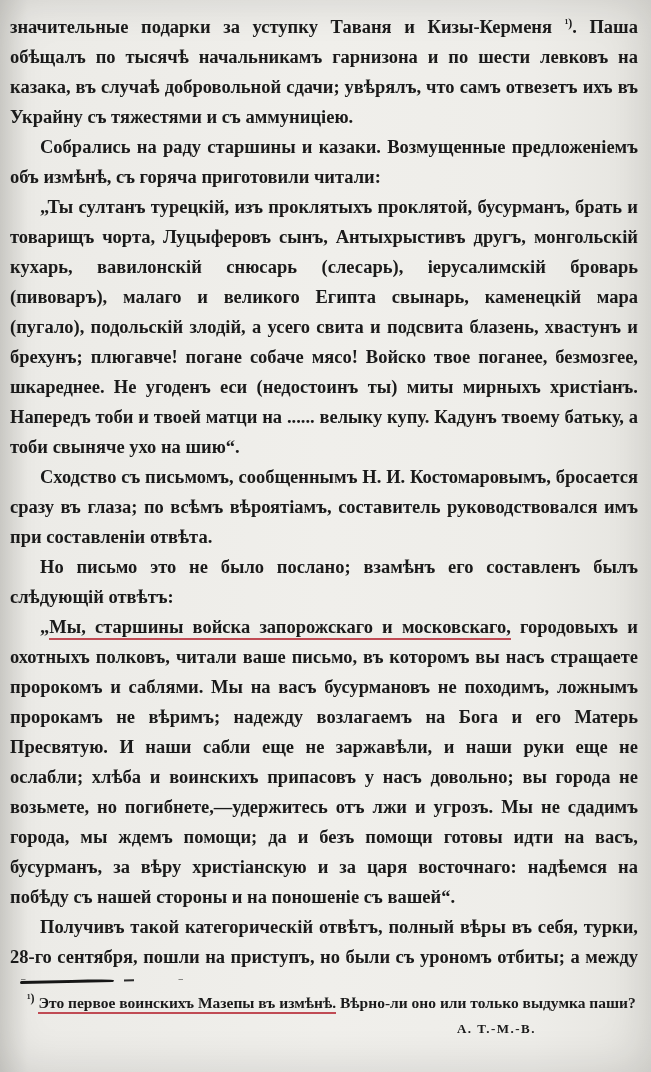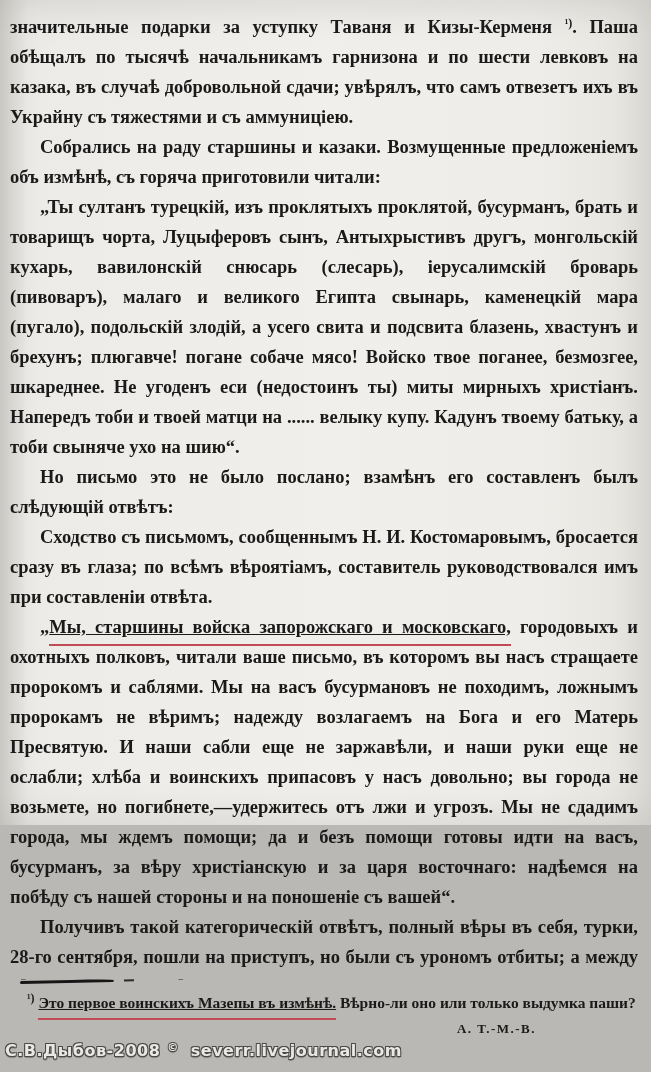--- a/index.html
+++ b/index.html
@@ -1,36 +1,35 @@
 <!DOCTYPE html>
 <html style="--ink: #1a1a1a; --paper: #f0efeb; --underline_red: #c04b54; --watermark_fill: #e9e8e4; --watermark_outline: #4a4a48;"><head>
 <meta charset="utf-8">
 <style>
   html,body{margin:0;padding:0;}
   body{
     width:651px;height:1072px;overflow:hidden;background:#b9b8b4;
   }
   .page{
-    position:relative;width:651px;height:825px;
+    position:relative;width:651px;height:1072px;
     background:linear-gradient(90deg,#d8d7d2 0,#ecebe7 28px,#f0efeb 50%,#eeede9 82%,#e5e4df 100%);
     box-shadow:inset 0 0 46px rgba(0,0,0,.14);
     font-family:"Liberation Serif","DejaVu Serif",serif;
     color:var(--ink,#1a1a1a);
   }
   .text-block{
     position:absolute;top:12px;left:10px;right:13px;height:968px;overflow:hidden;
     font-weight:700;font-size:18.5px;line-height:30px;text-align:justify;
   }
   .para{margin:0;text-indent:30px;}
   .para.noindent{text-indent:0;}
   sup.fnref{font-size:12px;line-height:0;vertical-align:6px;font-weight:700;}
   .red-underline{
     border-bottom:2px solid var(--underline_red,#c04b54);
-    padding-bottom:7px;
-    text-decoration:underline;
+    padding-bottom:1px;
   }
   .footnote-area{
     position:absolute;left:13px;right:13px;top:980px;height:66px;
     font-weight:700;font-size:15.5px;line-height:25px;
   }
   .fn-rule{
     width:94px;height:3px;background:#161616;border-radius:2px 60% 2px 2px;
     transform:rotate(-1.4deg);position:relative;margin-left:7px;
   }
   .fn-rule::after{
@@ -60,31 +59,30 @@
 <div class="page">
 
   <div class="text-block">
 
     <p class="para noindent"><span>значительные подарки за уступку Таваня и Кизы-Керменя </span><sup class="fnref">¹)</sup><span>. Паша обѣщалъ по тысячѣ начальникамъ гарнизона и по шести левковъ на казака, въ случаѣ добровольной сдачи; увѣрялъ, что самъ отвезетъ ихъ въ Украйну съ тяжестями и съ аммуниціею.</span></p>
 
     <p class="para"><span>Собрались на раду старшины и казаки. Возмущенные предложеніемъ объ измѣнѣ, съ горяча приготовили читали:</span></p>
 
     <p class="para"><span>„Ты султанъ турецкій, изъ проклятыхъ проклятой, бусурманъ, брать и товарищъ чорта, Луцыферовъ сынъ, Антыхрыстивъ другъ, монгольскій кухарь, вавилонскій снюсарь (слесарь), іерусалимскій броварь (пивоваръ), малаго и великого Египта свынарь, каменецкій мара (пугало), подольскій злодій, а усего свита и подсвита блазень, хвастунъ и брехунъ; плюгавче! погане собаче мясо! Войско твое поганее, безмозгее, шкареднее. Не угоденъ еси (недостоинъ ты) миты мирныхъ христіанъ. Напередъ тоби и твоей матци на ...... велыку купу. Кадунъ твоему батьку, а тоби свыняче ухо на шию“.</span></p>
 
+    <p class="para"><span>Сходство съ письмомъ, сообщеннымъ Н. И. Костомаровымъ, бросается сразу въ глаза; по всѣмъ вѣроятіамъ, составитель руководствовался имъ при составленіи отвѣта.</span></p>
+
     <p class="para"><span>Но письмо это не было послано; взамѣнъ его составленъ былъ слѣдующій отвѣтъ:</span></p>
-
-    <p class="para"><span>Сходство съ письмомъ, сообщеннымъ Н. И. Костомаровымъ, бросается сразу въ глаза; по всѣмъ вѣроятіамъ, составитель руководствовался имъ при составленіи отвѣта.</span></p>
 
     <p class="para"><span>„</span><span class="red-underline">Мы, старшины войска запорожскаго и московскаго,</span><span> городовыхъ и охотныхъ полковъ, читали ваше письмо, въ которомъ вы насъ стращаете пророкомъ и саблями. Мы на васъ бусурмановъ не походимъ, ложнымъ пророкамъ не вѣримъ; надежду возлагаемъ на Бога и его Матерь Пресвятую. И наши сабли еще не заржавѣли, и наши руки еще не ослабли; хлѣба и воинскихъ припасовъ у насъ довольно; вы города не возьмете, но погибнете,—удержитесь отъ лжи и угрозъ. Мы не сдадимъ города, мы ждемъ помощи; да и безъ помощи готовы идти на васъ, бусурманъ, за вѣру христіанскую и за царя восточнаго: надѣемся на побѣду съ нашей стороны и на поношеніе съ вашей“.</span></p>
 
     <p class="para"><span>Получивъ такой категорическій отвѣтъ, полный вѣры въ себя, турки, 28-го сентября, пошли на приступъ, но были съ урономъ отбиты; а между тѣмъ, пришло извѣстіе, что полтавскій полковникъ Искра идетъ на помощь осажденнымъ. Испуганный его приближеніемъ, али-паша сѣлъ на суда и уплылъ во-свояси.</span></p>
 
   </div>
 
   <div class="footnote-area">
     <div class="fn-rule"></div>
     <p class="fn-text"><sup class="fnref">¹)</sup> <span class="red-underline">Это первое воинскихъ Мазепы въ измѣнѣ.</span><span> Вѣрно-ли оно или только выдумка паши?</span></p>
     <div class="fn-initials">А. Т.-М.-В.</div>
   </div>
 
-  <div class="watermark"><span>С.В.Дыбов-2008</span><span class="wm-symbol">©</span><span>severr.livejournal.com</span></div>
 
 </div>
 
 </body></html>

